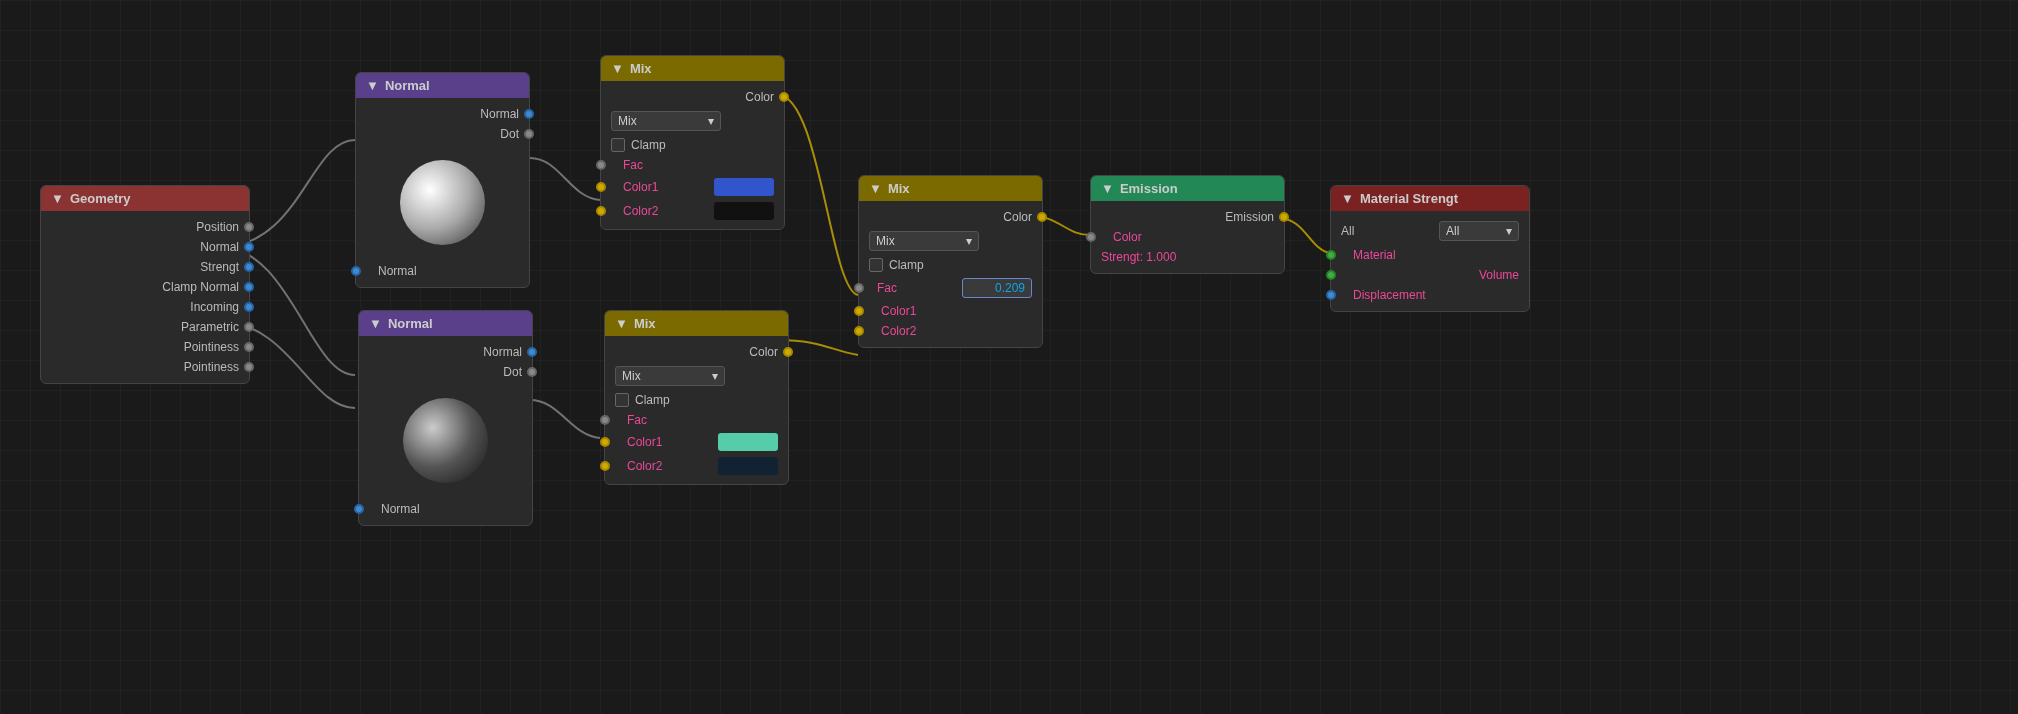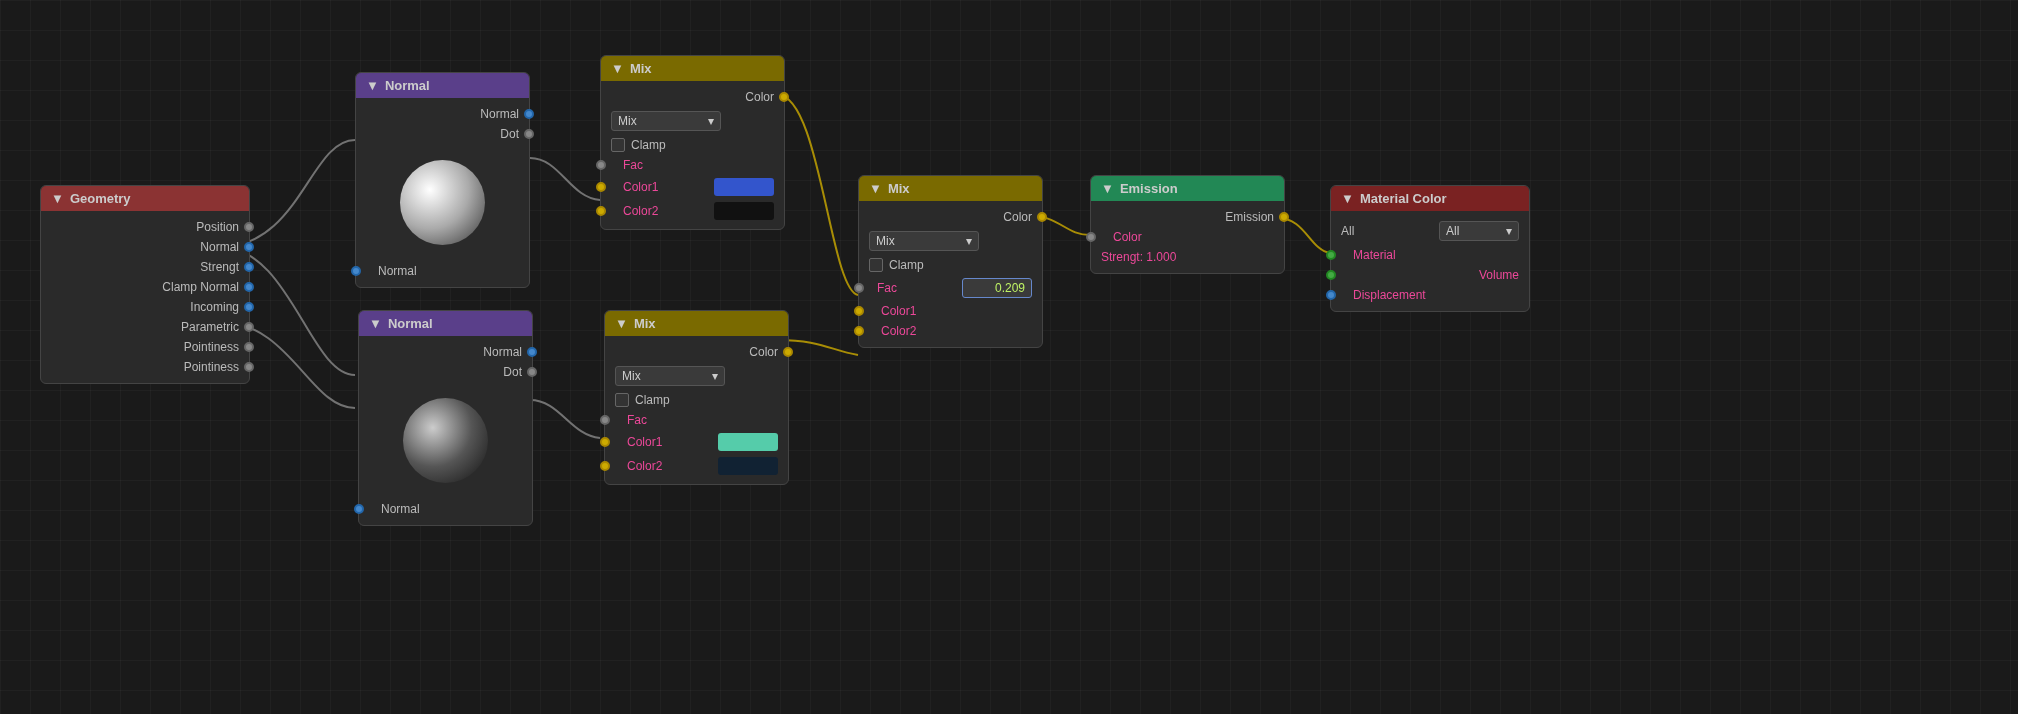--- a/index.html
+++ b/index.html
@@ -119,21 +119,21 @@
       justify-content: space-between;
       width: 110px;
     }
 
     .input-field {
       background: #3a3a3a;
       border: 1px solid #6688cc;
       border-radius: 3px;
       padding: 2px 6px;
       font-size: 12px;
-      color: #bef264;
+      color: #0ea5e9;
       width: 70px;
       text-align: right;
     }
 
     .checkbox-row {
       display: flex;
       align-items: center;
       padding: 3px 10px;
       gap: 6px;
       font-size: 12px;
@@ -427,21 +427,21 @@
     </div>
     <div class="fac-row">
       <span class="fac-label">Strengt: 1.000</span>
     </div>
   </div>
 </div>
 
 <div class="node" style="left:1330px; top:185px; min-width:200px;">
   <div class="node-header header-darkred">
     <span>▼</span>
-    <span>Material Color</span>
+    <span>Material Strengt</span>
   </div>
   <div class="node-body">
 
     <div style="display:flex; align-items:center; padding: 4px 10px; gap:6px;">
       <span style="flex:1; font-size:12px; color:#bbb;">All</span>
       <div class="dropdown" style="width:80px;">
         <span>All</span>
         <span>▾</span>
       </div>
     </div>

